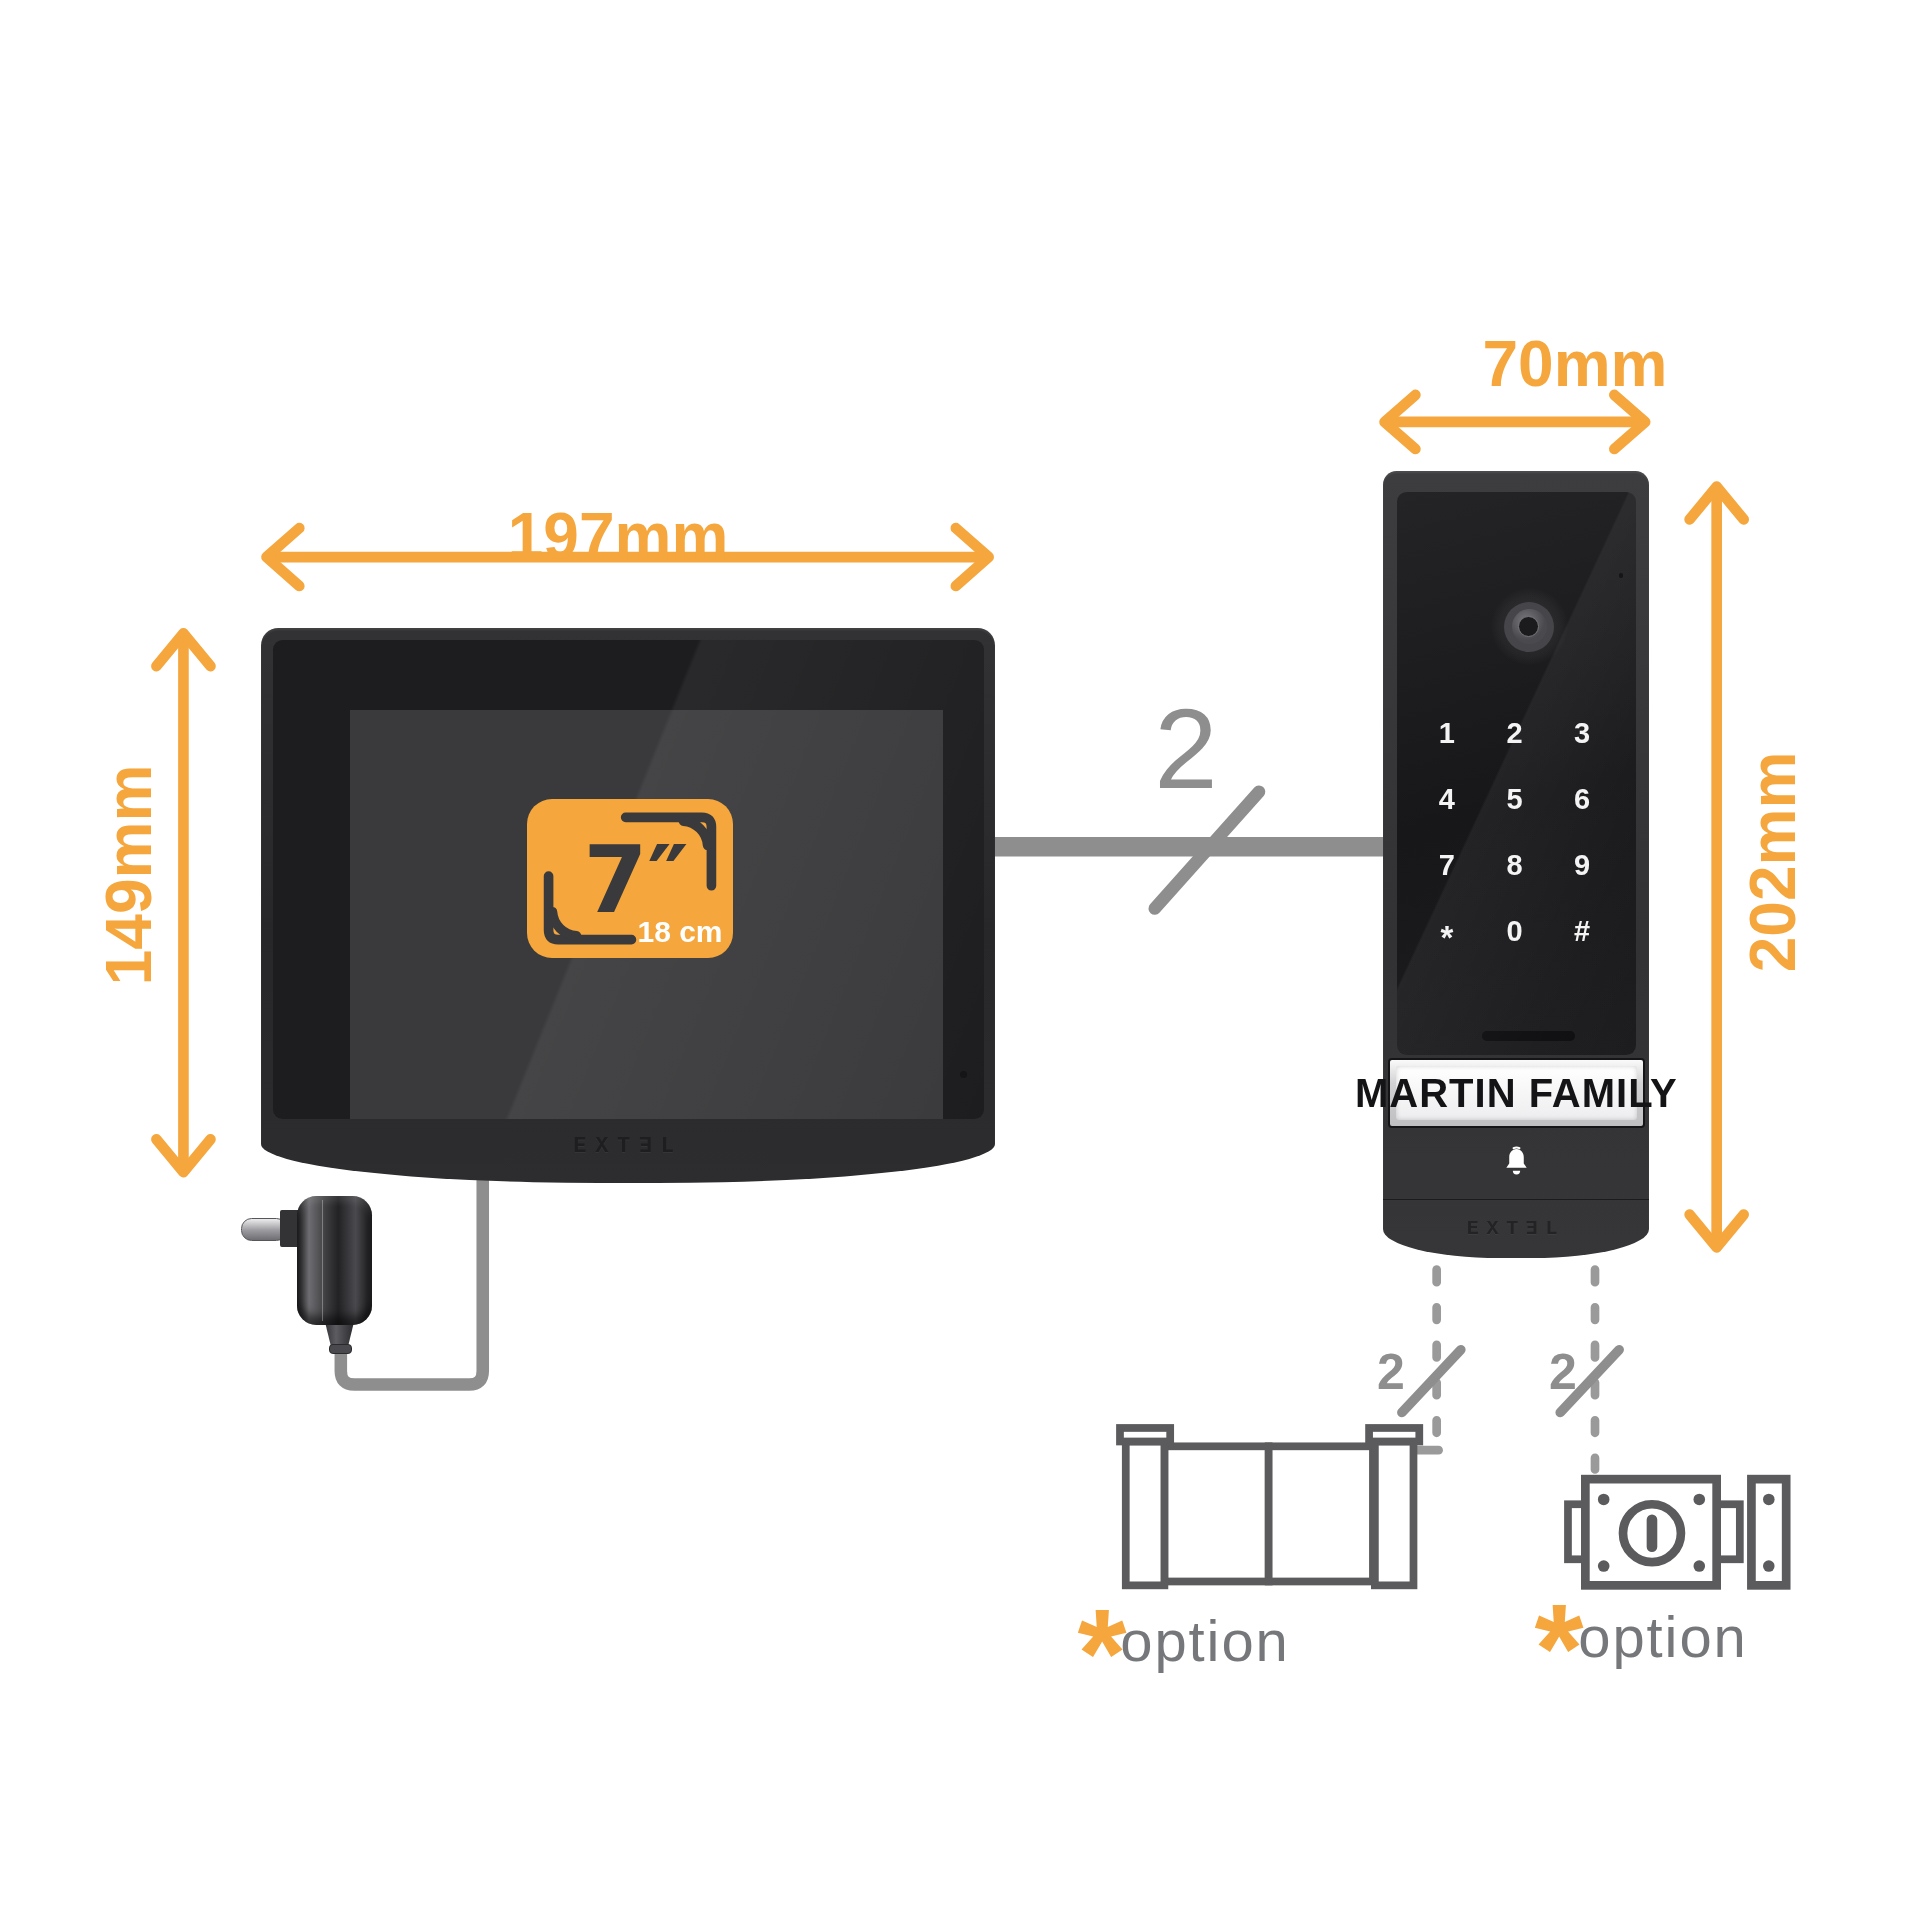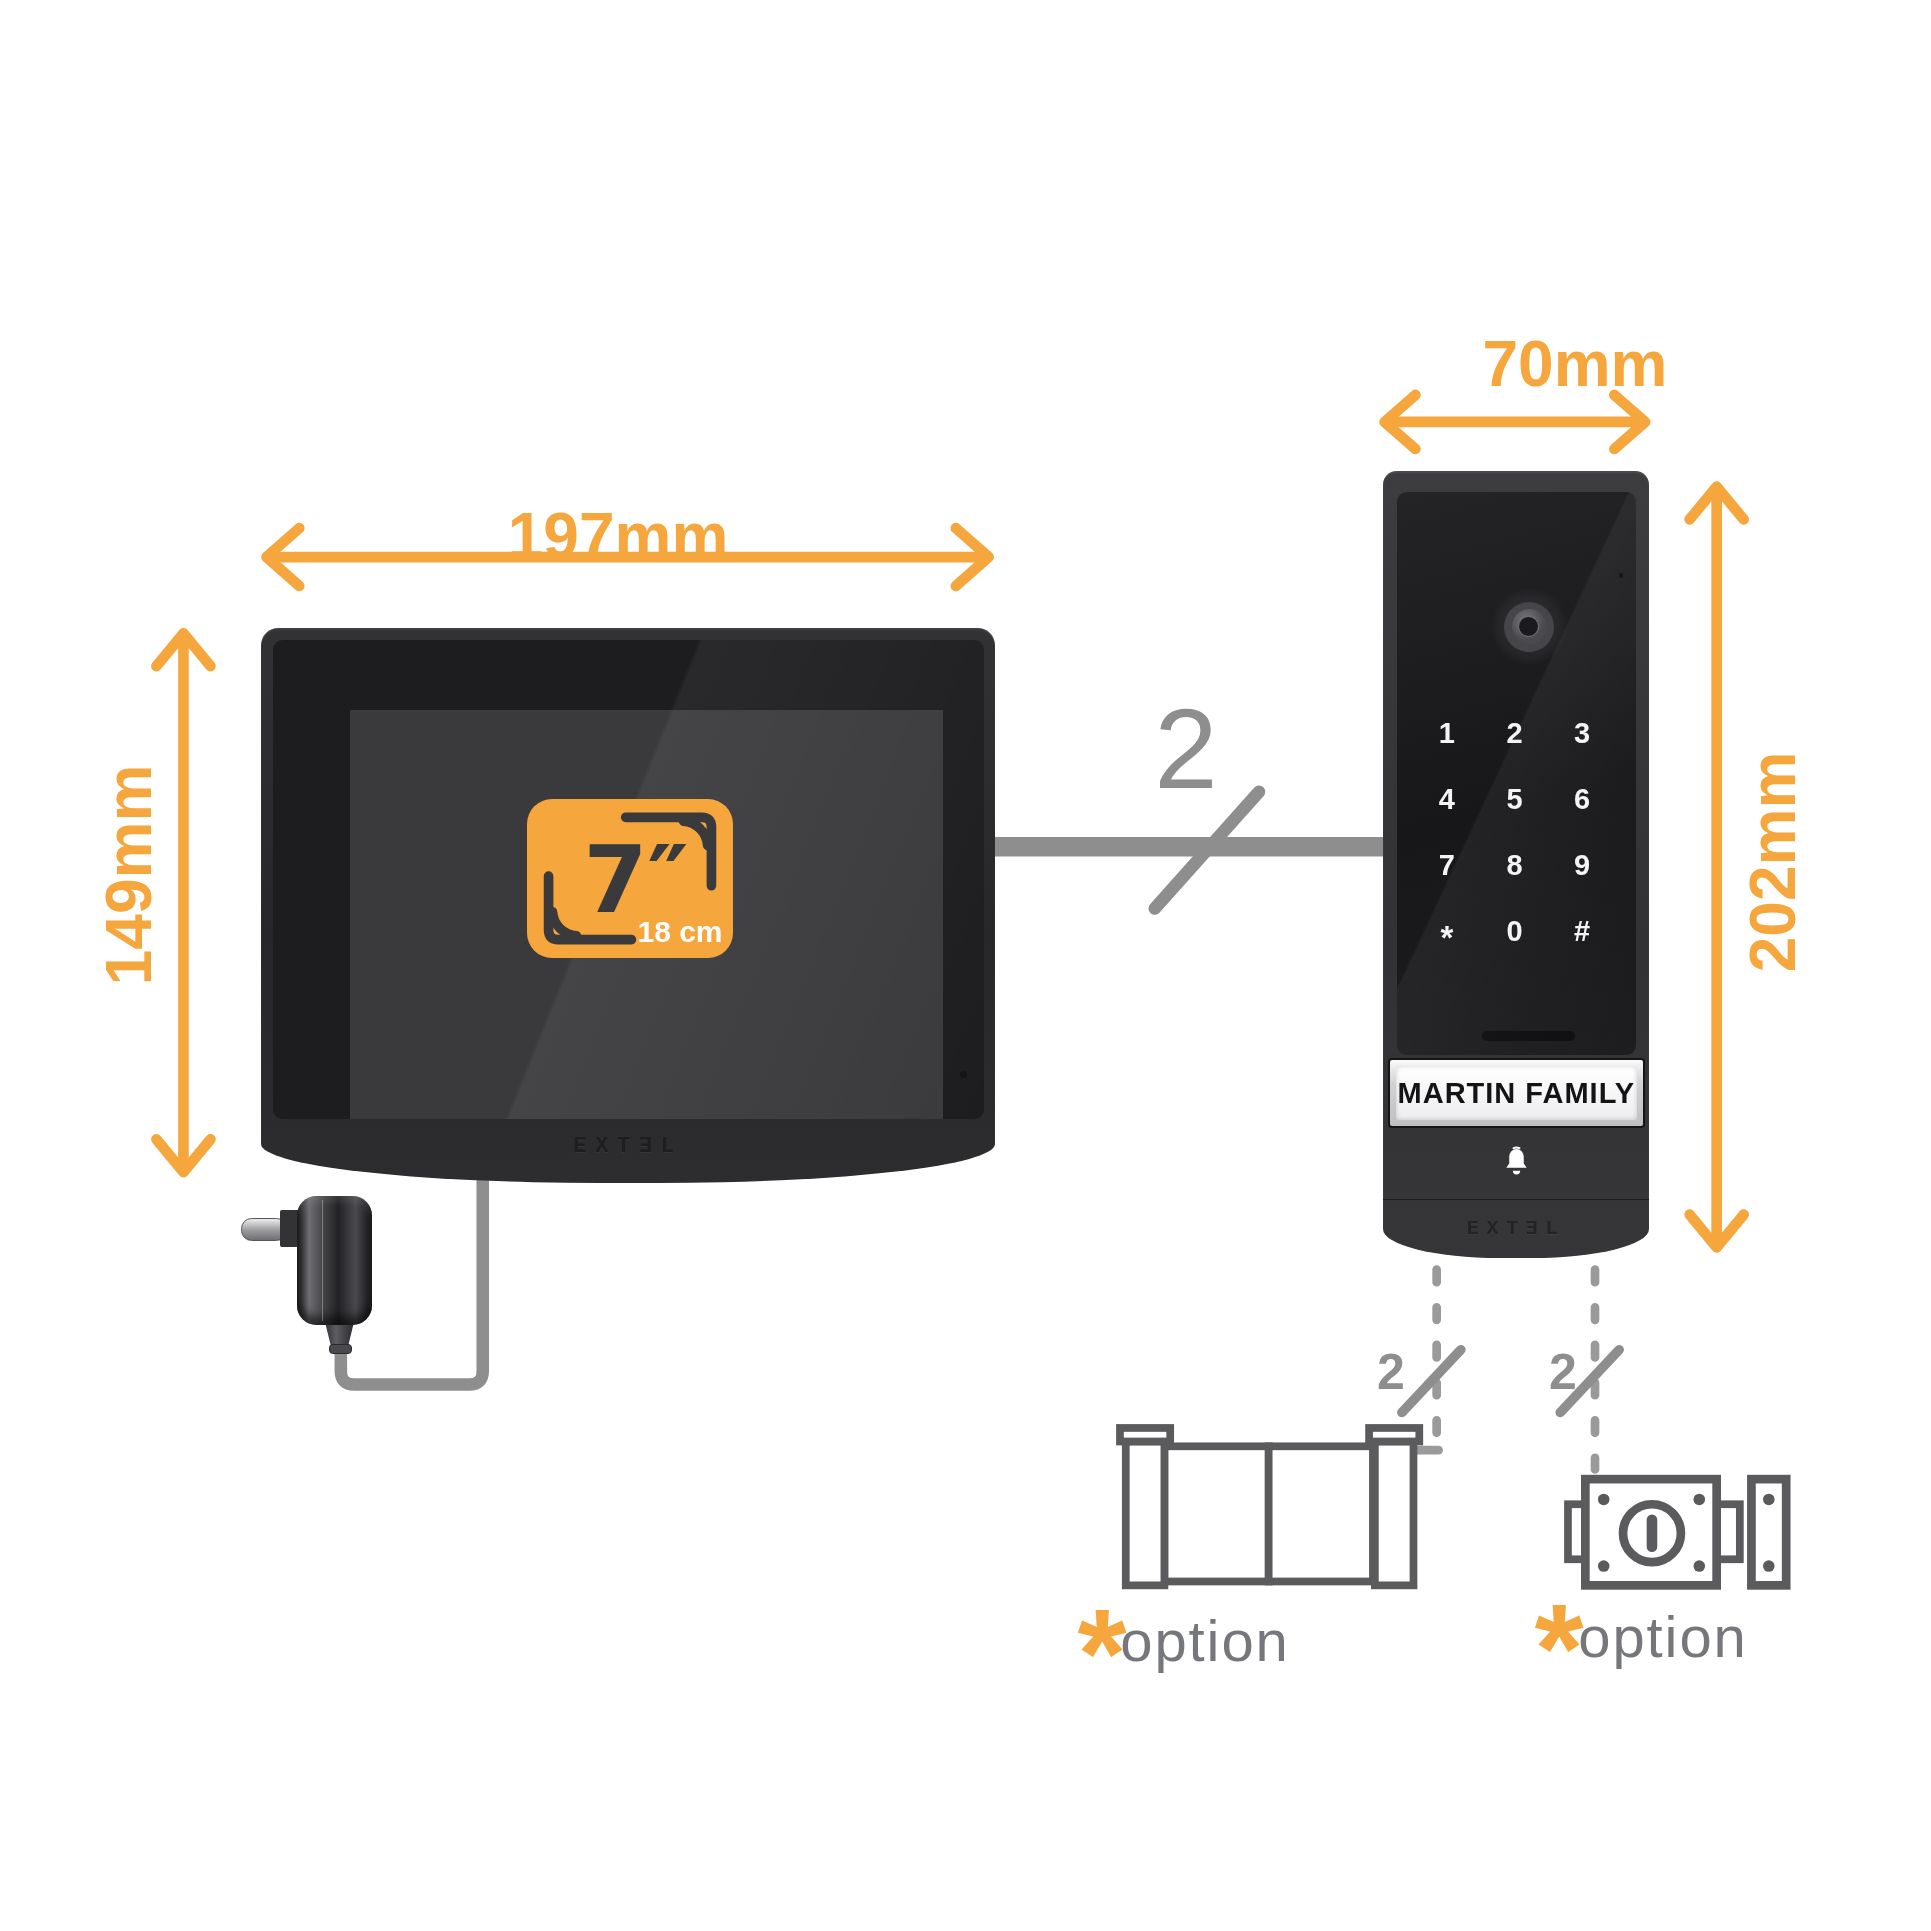--- a/index.html
+++ b/index.html
@@ -93,21 +93,21 @@
            font-size:29px;font-weight:bold;}
   .key.k-star{transform:translateY(6.8px);font-size:33px;}
   .speaker-slot{position:absolute;left:85px;top:539px;width:93px;height:9.7px;border-radius:4.8px;
            background:#0e0e10;}
   .nameplate{position:absolute;left:4.8px;top:587px;width:257px;height:70px;box-sizing:border-box;
            border:2.9px solid #151517;border-radius:3.9px;
            background:linear-gradient(180deg,#fafafa 0%,#d2d2d4 35%,#bfbfc1 100%);}
   .nameplate-inner{position:absolute;inset:5.8px;border-radius:2.9px;display:flex;align-items:center;
            justify-content:center;background:linear-gradient(180deg,#ffffff 0%,#ededef 100%);
            box-shadow:inset 0 0 5.8px rgba(0,0,0,0.18);}
-  .nameplate-text{color:#141416;font-size:29px;font-weight:bold;letter-spacing:1px;white-space:nowrap;}
+  .nameplate-text{color:#141416;font-size:40px;font-weight:bold;letter-spacing:1px;white-space:nowrap;}
   .bell-row{position:absolute;left:0;right:0;top:657px;height:71px;display:flex;
            align-items:center;justify-content:center;}
   .ds-chin{position:absolute;left:0;right:0;top:728px;height:59px;border-top:1.9px solid #1b1b1d;
            border-radius:0 0 116px 116px / 0 0 25px 25px;}
   .ds-logo{top:17.4px;font-size:20px;letter-spacing:7.7px;color:#232325;}
 </style>
 </head>
 <body>
 
 <div class="canvas">

